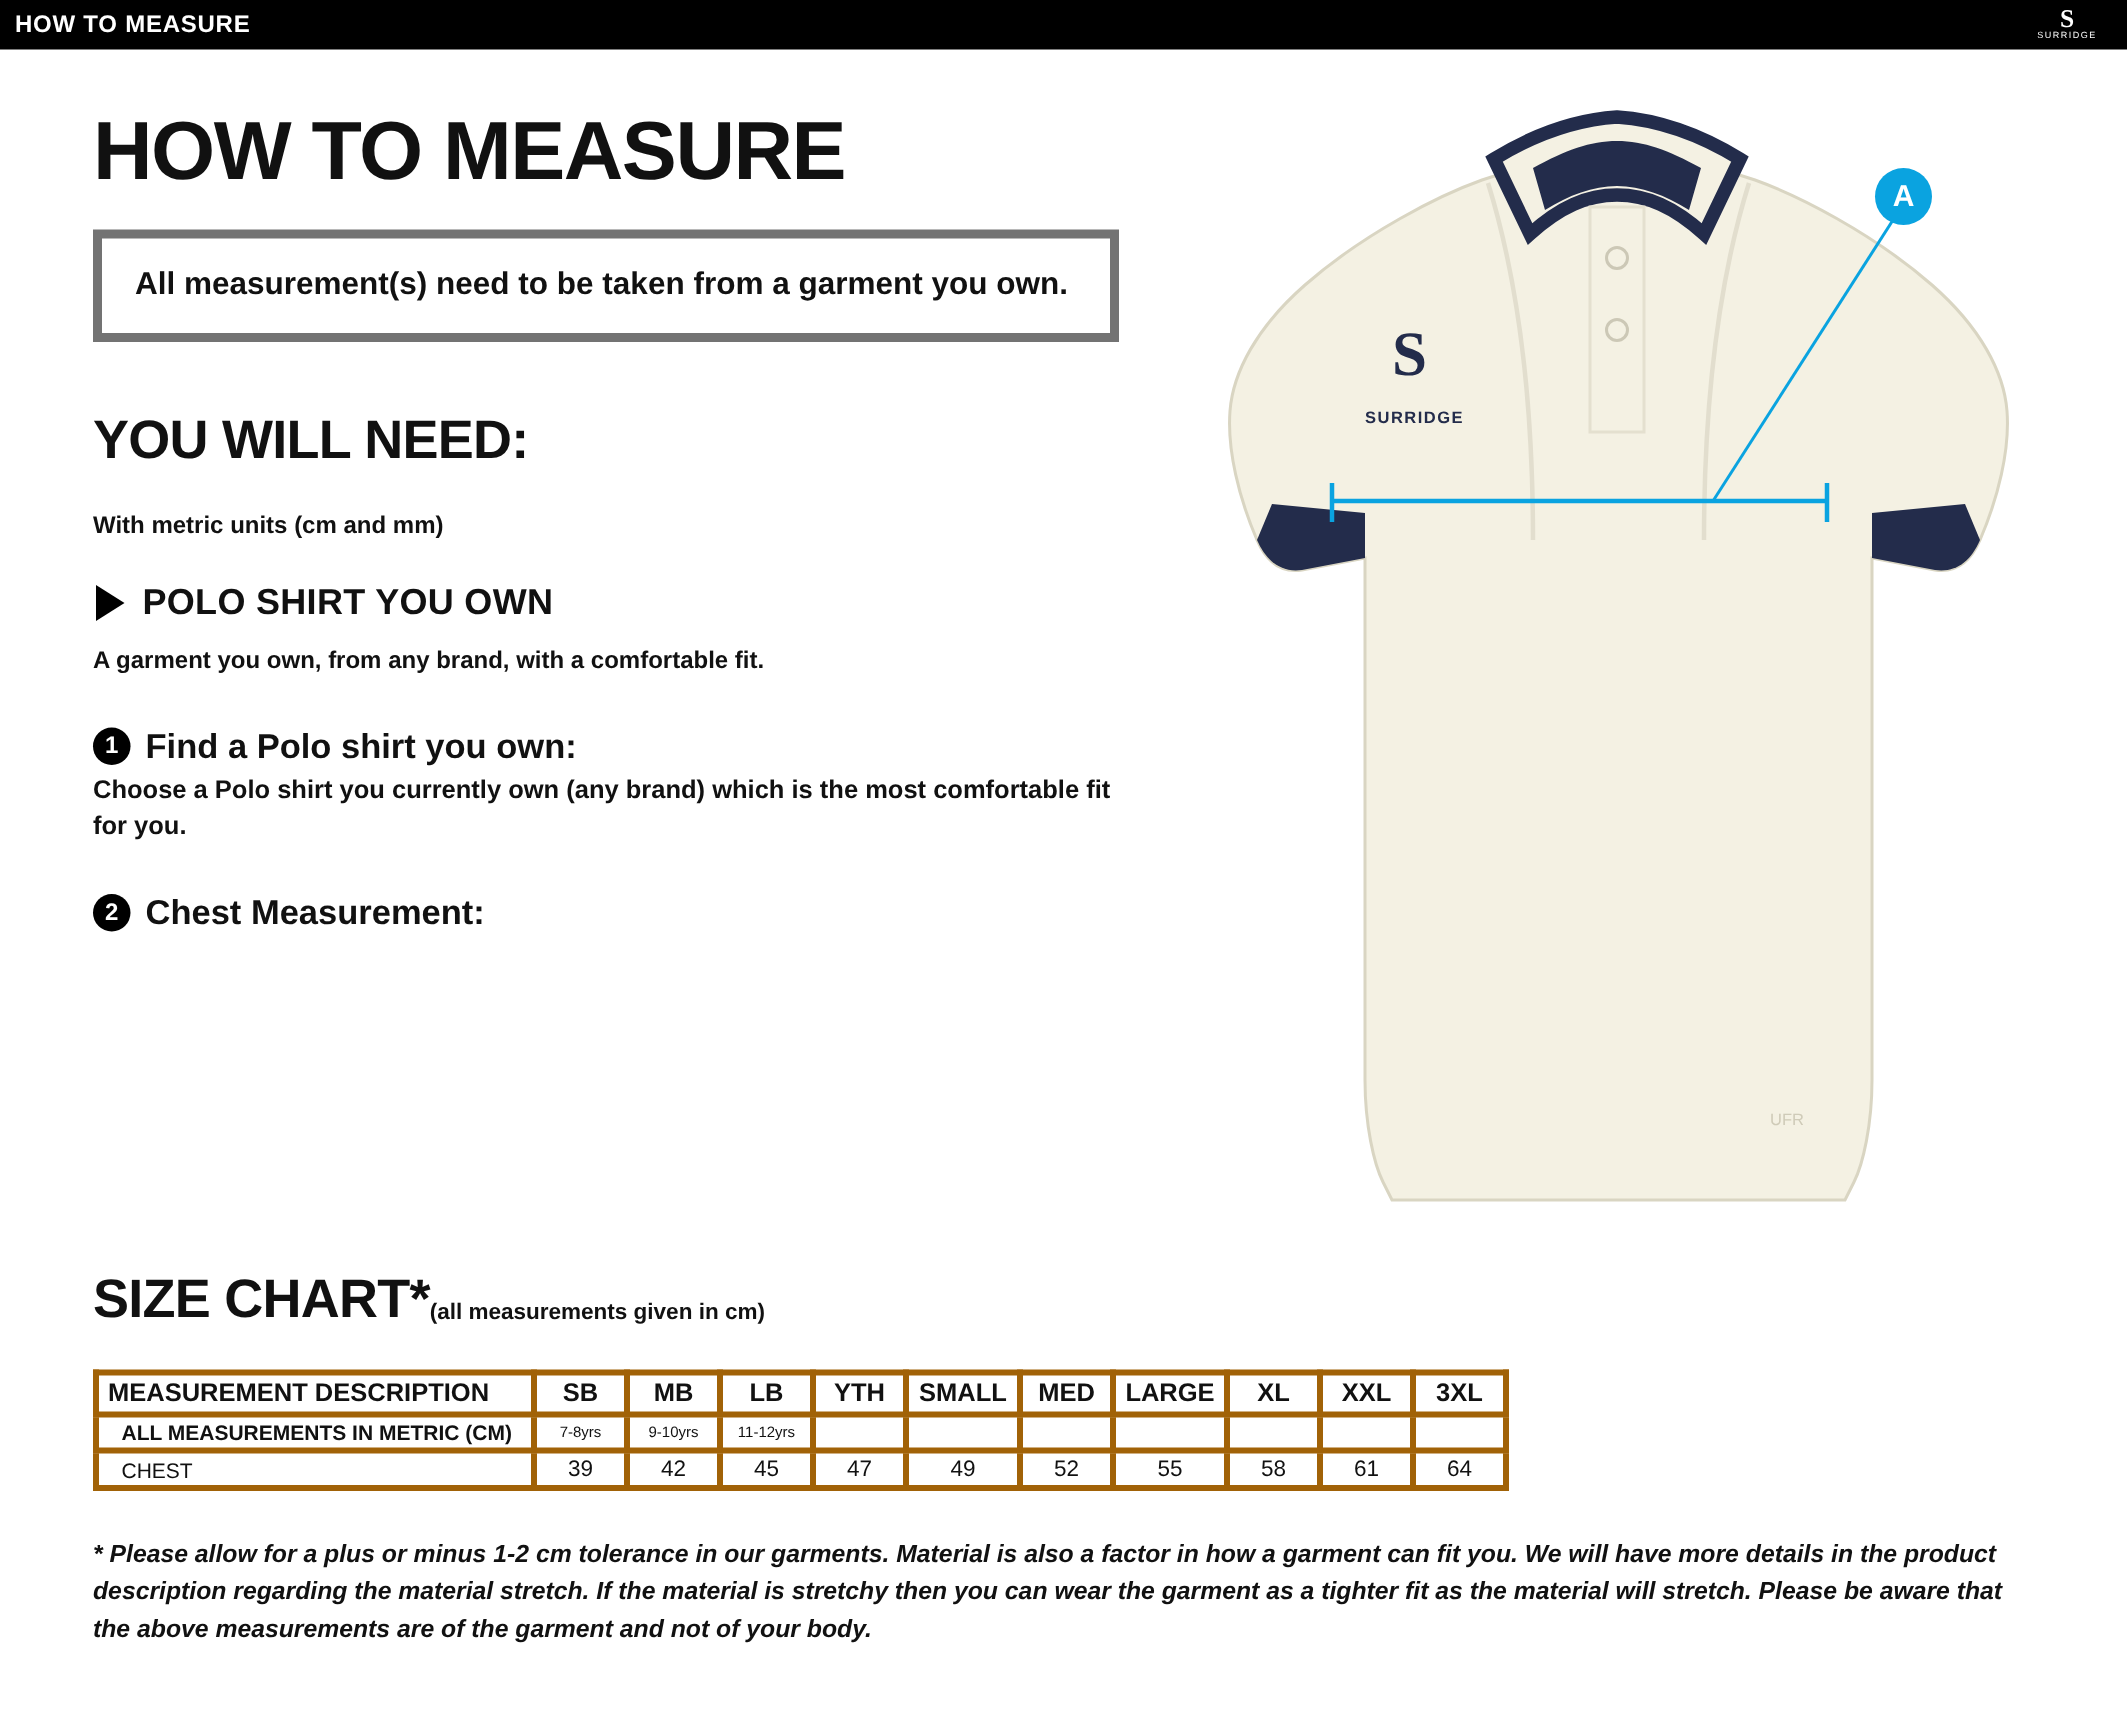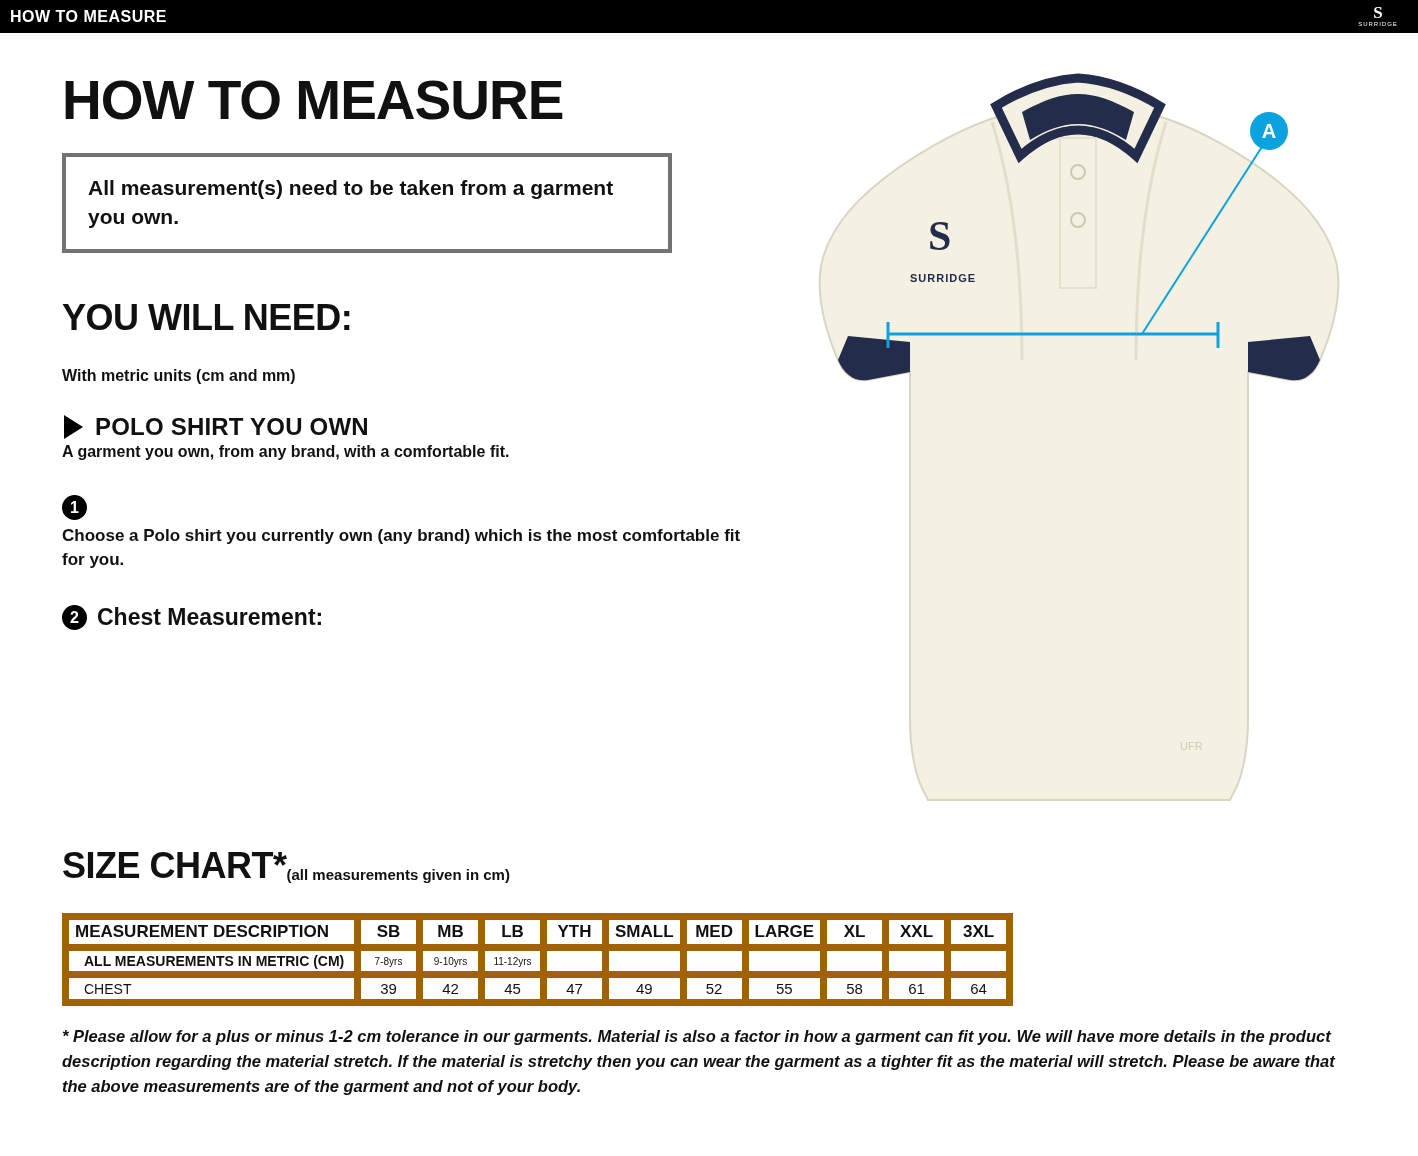--- a/index.html
+++ b/index.html
@@ -67,22 +67,22 @@
   }
   h1.main-title {
     margin: 0;
     font-size: 55px;
     font-weight: bold;
     letter-spacing: -1px;
     line-height: 60px;
   }
   .note-box {
     margin-top: 23px;
-    border: 4px solid #737373;
-    width: 610px;
+    border: 6px solid #737373;
+    width: 684px;
     box-sizing: border-box;
     padding: 16px 22px 18px 22px;
   }
   .note-box p {
     margin: 0;
     font-size: 21px;
     font-weight: bold;
     line-height: 29px;
   }
   h2.section-title {
@@ -104,21 +104,21 @@
     border-top: 12px solid transparent;
     border-bottom: 12px solid transparent;
     margin-left: 2px;
   }
   .need-head .label {
     font-size: 24px;
     font-weight: bold;
     letter-spacing: 0.2px;
   }
   .need-sub {
-    margin-top: 0;
+    margin-top: 14px;
     font-size: 16px;
     font-weight: bold;
     line-height: 22px;
   }
 
   .step { margin-top: 32px; }
   .step-head {
     display: flex;
     align-items: center;
     gap: 10px;
@@ -164,21 +164,21 @@
     padding-bottom: 4px;
   }
   table.size-table {
     position: absolute;
     left: 62px;
     top: 913px;
     border-collapse: collapse;
     font-size: 15px;
   }
   table.size-table td, table.size-table th {
-    border: 7px solid #a16207;
+    border: 4px solid #a16207;
     padding: 2px 6px;
     text-align: center;
     font-weight: bold;
     height: 24px;
     box-sizing: border-box;
   }
   table.size-table thead th {
     font-size: 17px;
   }
   table.size-table th.desc-col, table.size-table td.desc-col {
@@ -268,20 +268,21 @@
     <div class="need-head">
       <div class="tri"></div>
       <div class="label">POLO SHIRT YOU OWN</div>
     </div>
     <div class="need-sub">A garment you own, from any brand, with a comfortable fit.</div>
   </div>
 
   <div class="step">
     <div class="step-head">
       <div class="circle-num">1</div>
+      <div class="label">Find a Polo shirt you own:</div>
     </div>
     <div class="step-body">Choose a Polo shirt you currently own (any brand) which is the most comfortable fit for you.</div>
   </div>
 
   <div class="step">
     <div class="step-head">
       <div class="circle-num">2</div>
       <div class="label">Chest Measurement:</div>
     </div>
   </div>

